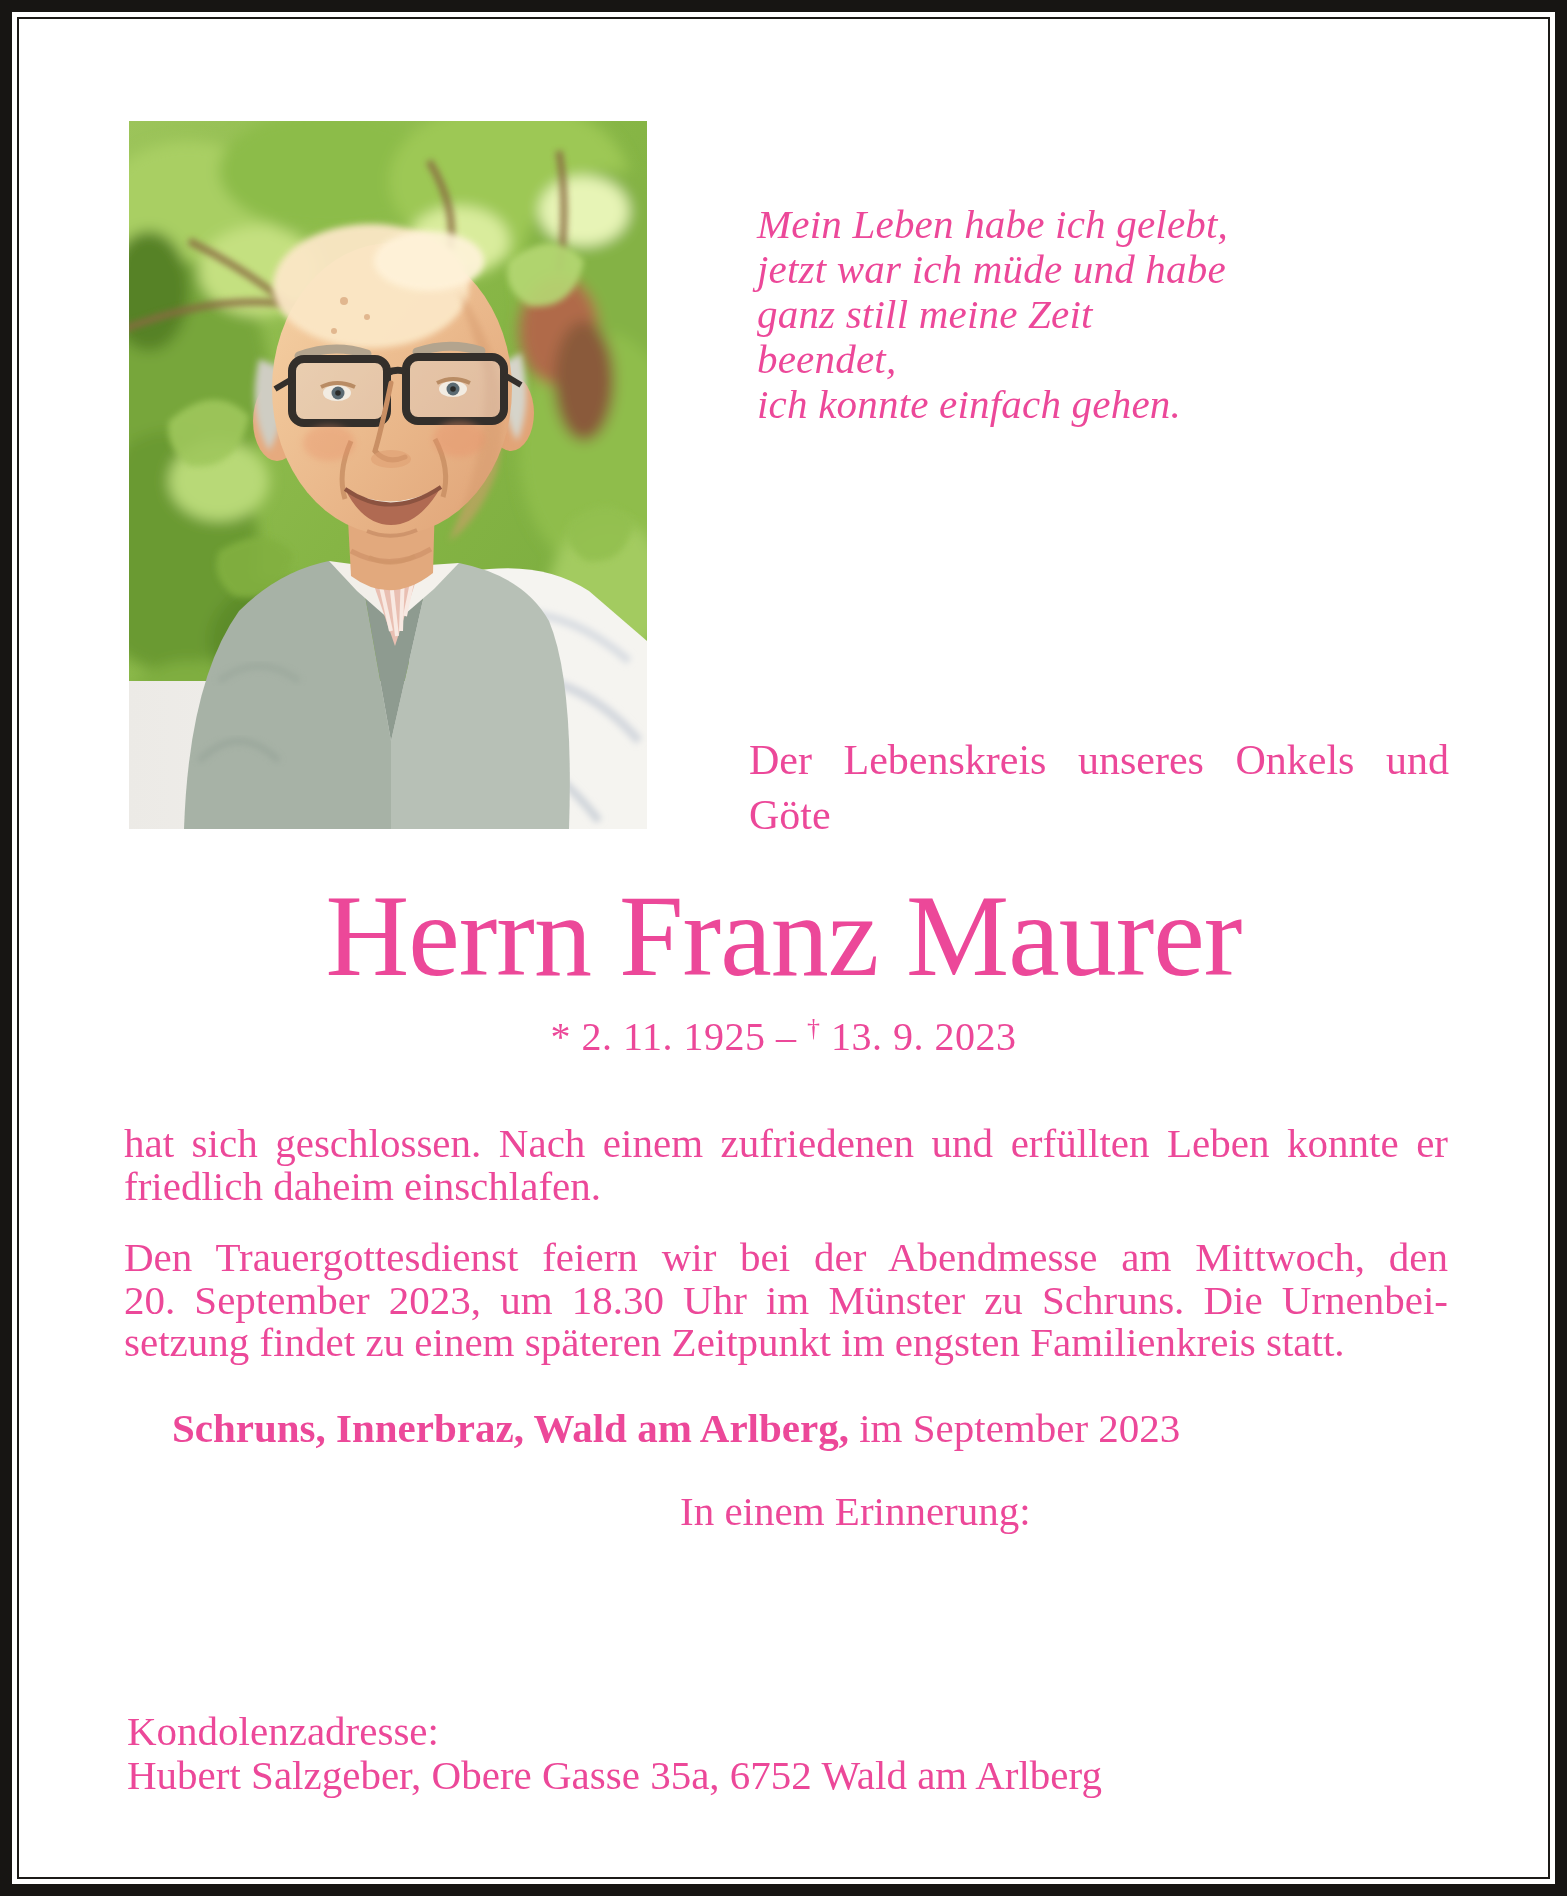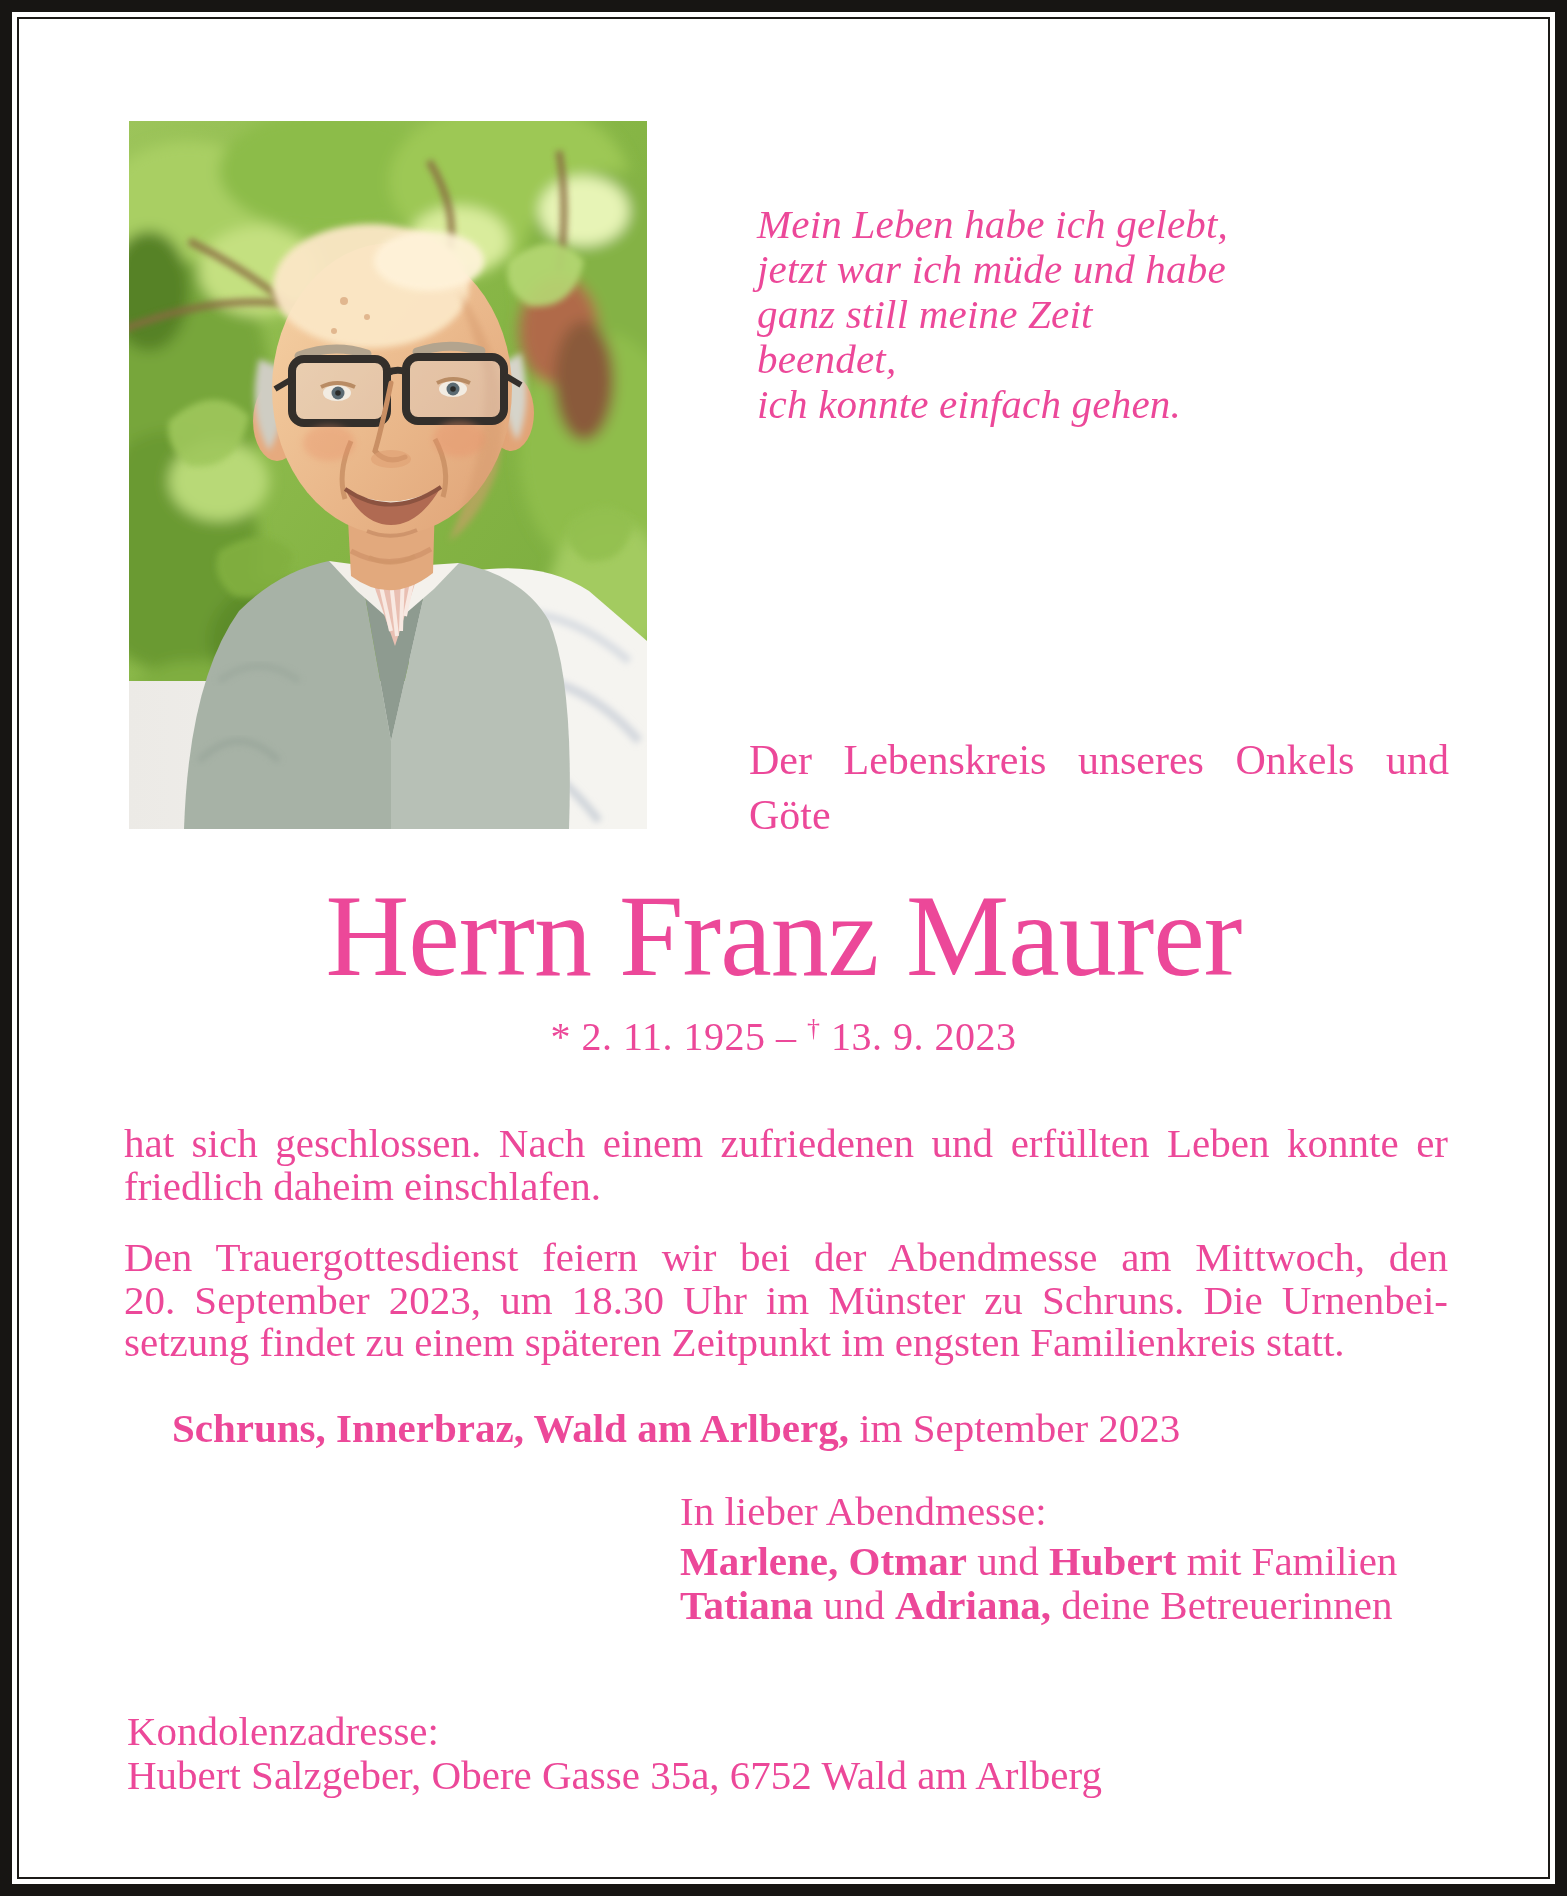--- a/index.html
+++ b/index.html
@@ -258,24 +258,20 @@
     </div>
 
   <div class="abs body-par par2 lines-justify">
       <div>Den Trauergottesdienst feiern wir bei der Abendmesse am Mittwoch, den</div>
       <div>20. September 2023, um 18.30 Uhr im Münster zu Schruns. Die Urnenbei-</div>
       <div>setzung findet zu einem späteren Zeitpunkt im engsten Familienkreis statt.</div>
     </div>
 
   <div class="abs places rich"><span style="font-weight: 700;">Schruns, Innerbraz, Wald am Arlberg,</span><span> im September 2023</span></div>
 
-  <div class="abs remember-head">In lieber Abendmesse:</div>
-
-  <div class="abs remember-names">
-    <div class="rich"><span style="font-weight: 700;">Marlene, Otmar</span><span> und </span><span style="font-weight: 700;">Hubert</span><span> mit Familien</span></div>
-    <div class="rich"><span style="font-weight: 700;">Tatiana</span><span> und </span><span style="font-weight: 700;">Adriana,</span><span> deine Betreuerinnen</span></div>
-  </div>
+  <div class="abs remember-head">In einem Erinnerung:</div>
+
 
   <div class="abs condolence">
     <div>Kondolenzadresse:</div>
     <div>Hubert Salzgeber, Obere Gasse 35a, 6752 Wald am Arlberg</div>
   </div>
 </div>
 
 </body></html>

